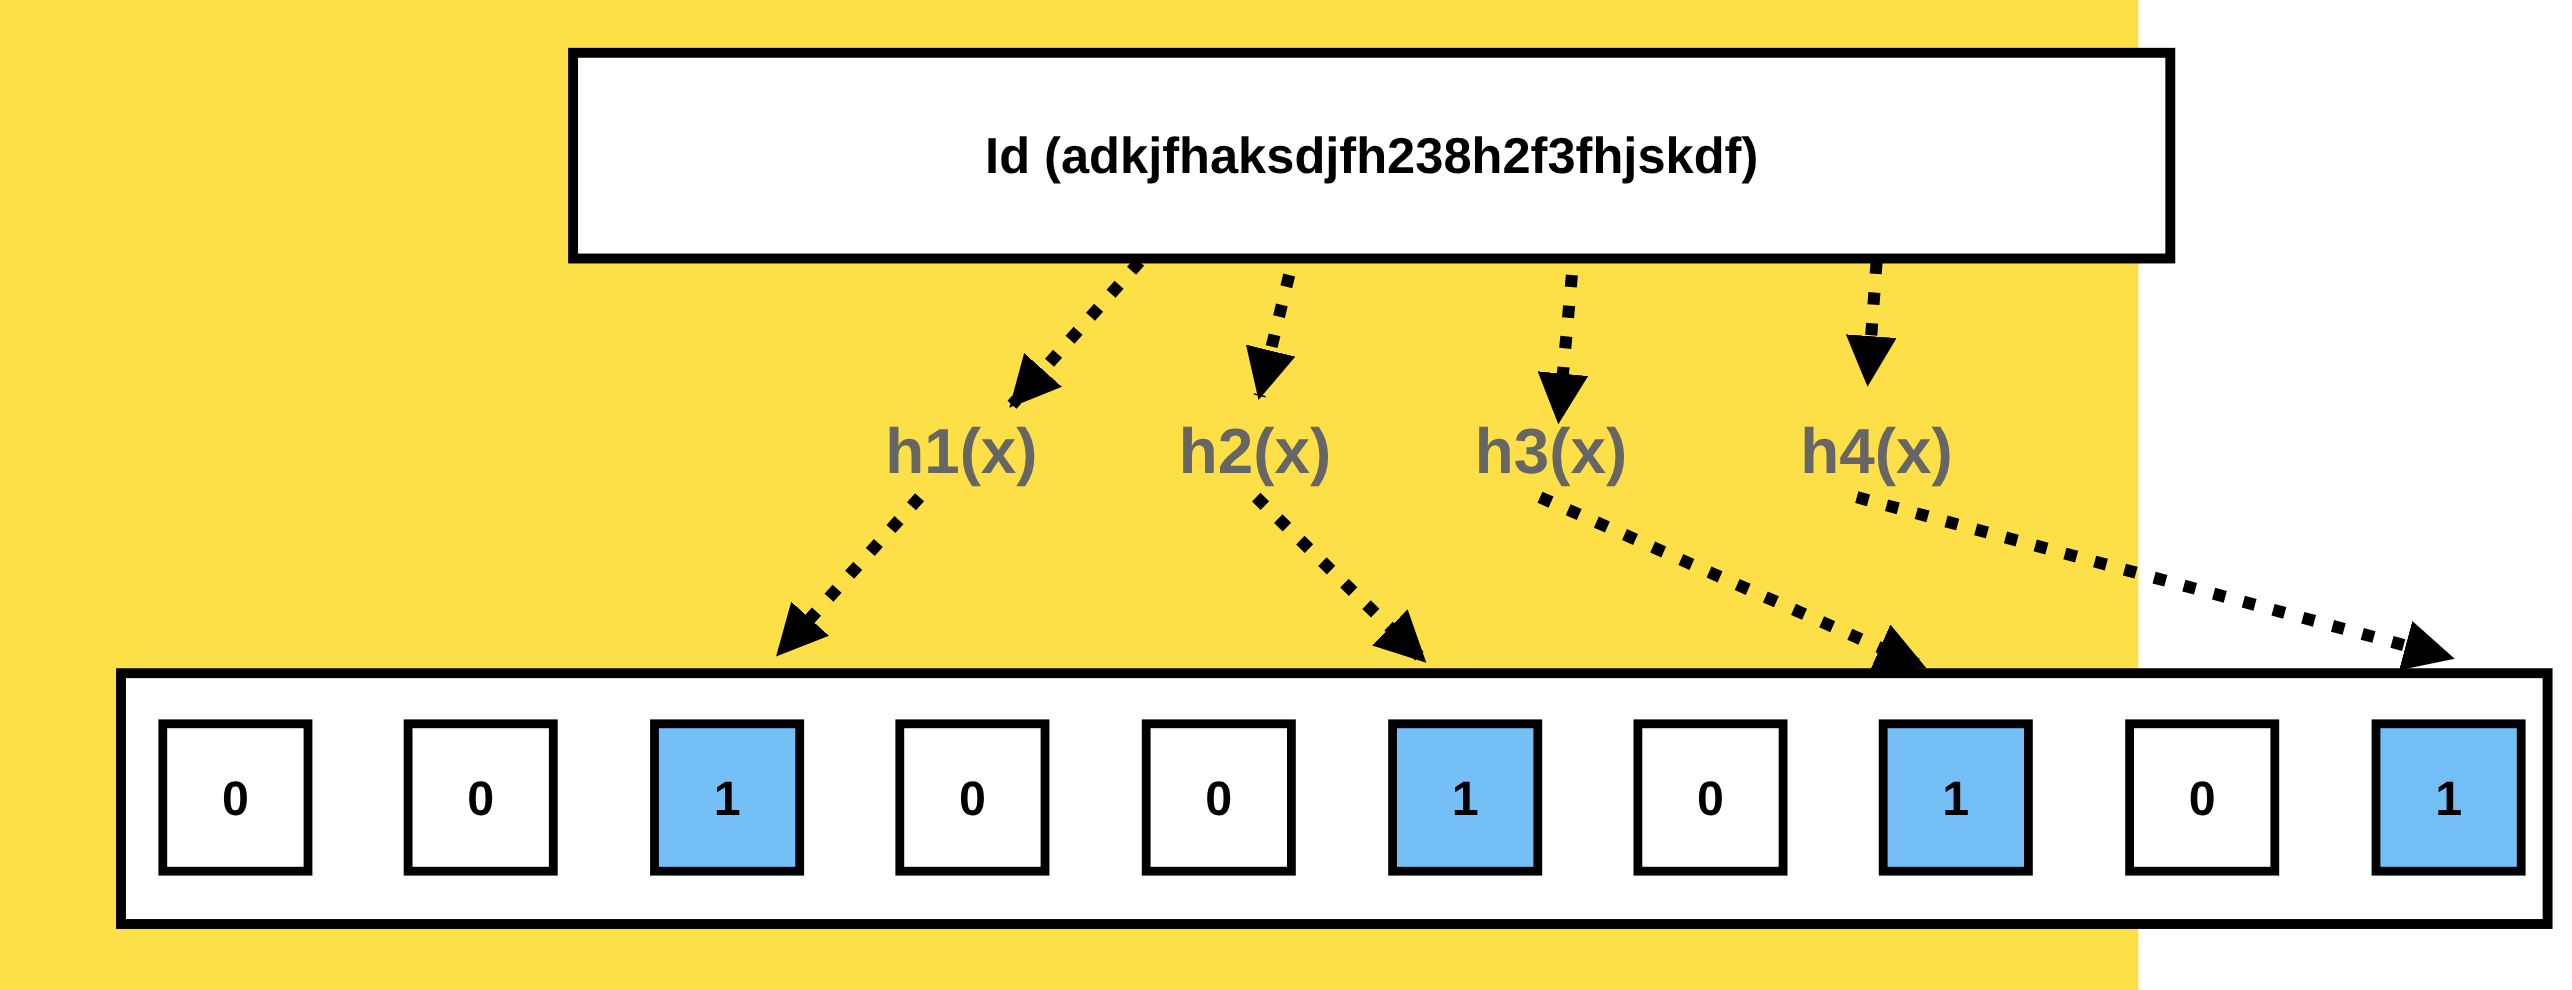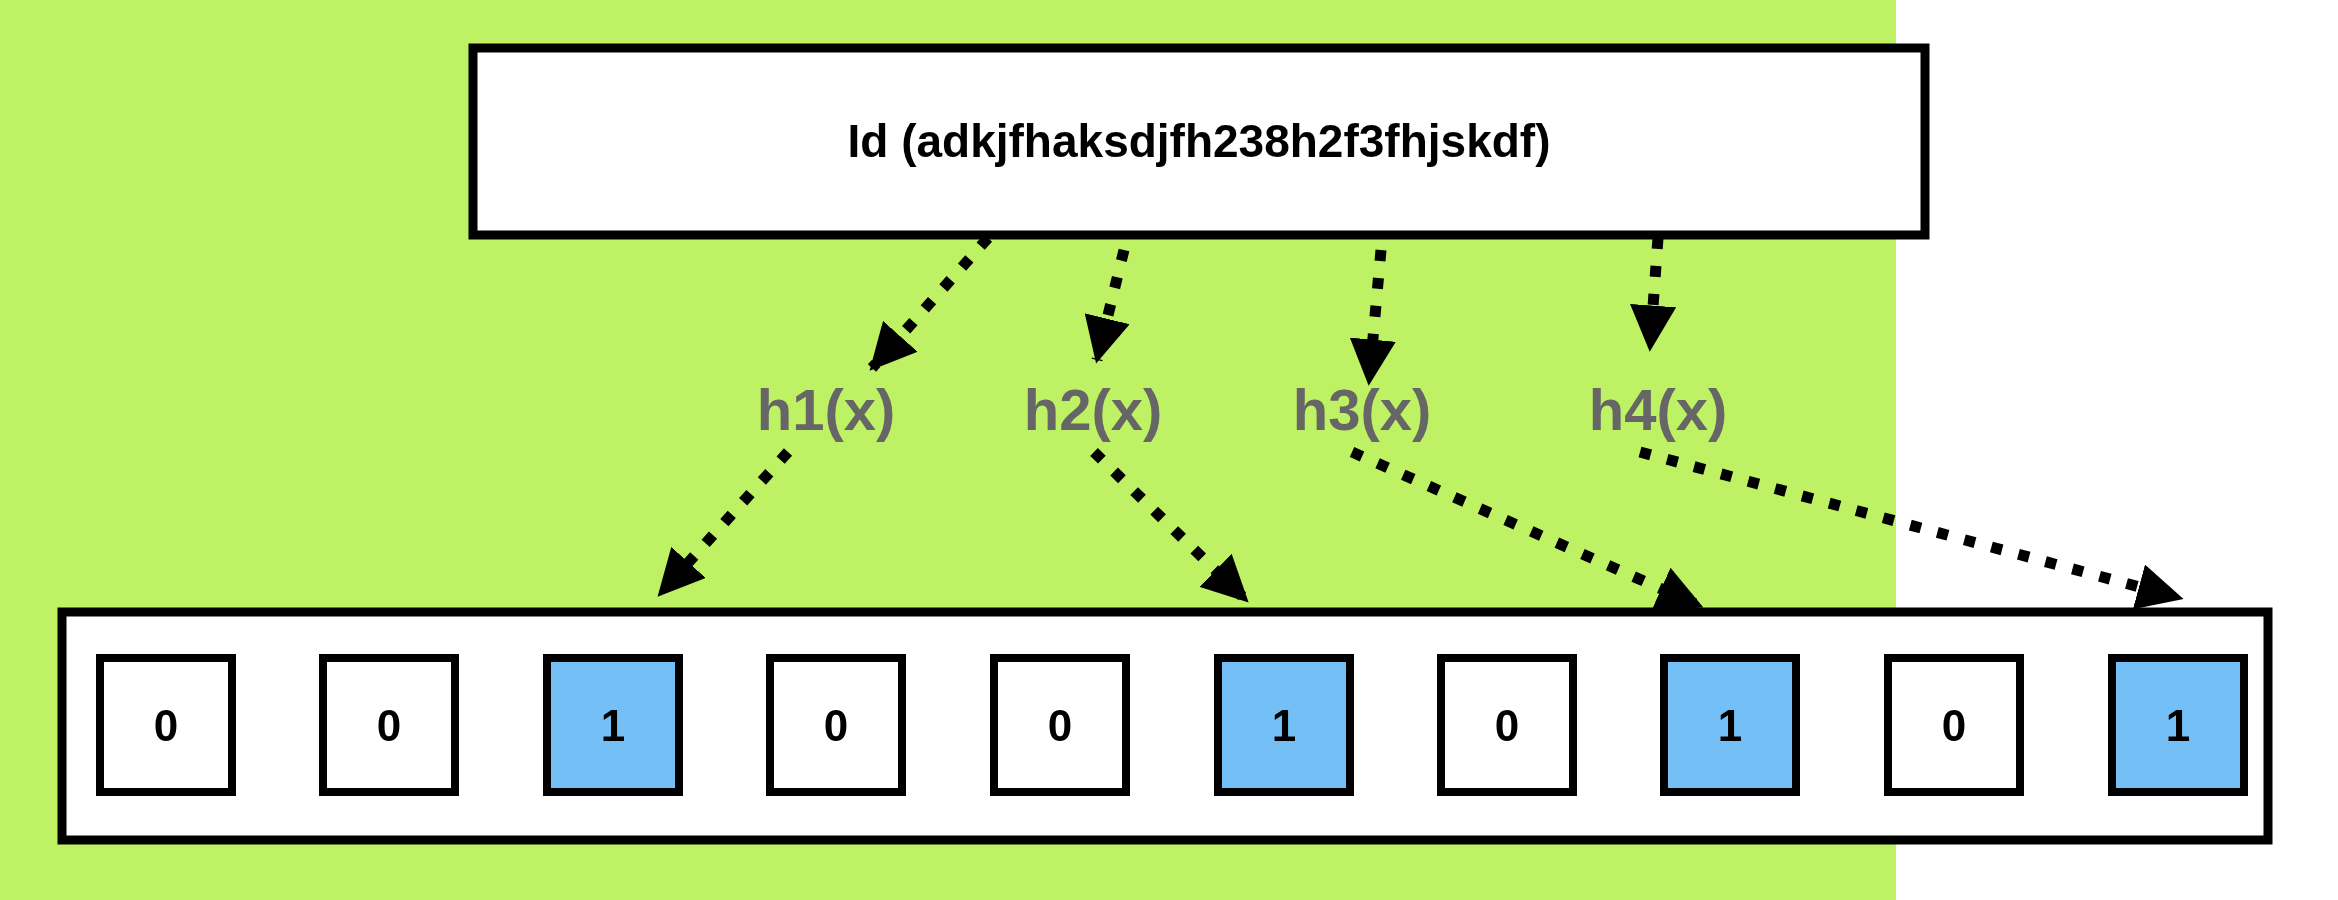--- a/index.html
+++ b/index.html
@@ -4,22 +4,23 @@
 <style>
   html, body {
     margin: 0;
     padding: 0;
     background: #ffffff;
   }
   .stage {
     position: relative;
     width: 1896px;
     height: 900px;
-    background: #bef264;
+    background: #fde047;
     font-family: "Liberation Sans", "DejaVu Sans", sans-serif;
+    padding-left: 48px;
   }
   svg { display: block; }
   .idbox {
     fill: #ffffff;
     stroke: #000000;
     stroke-width: 9;
   }
   .title-text {
     font-family: "Liberation Sans", "DejaVu Sans", sans-serif;
     font-size: 46px;

